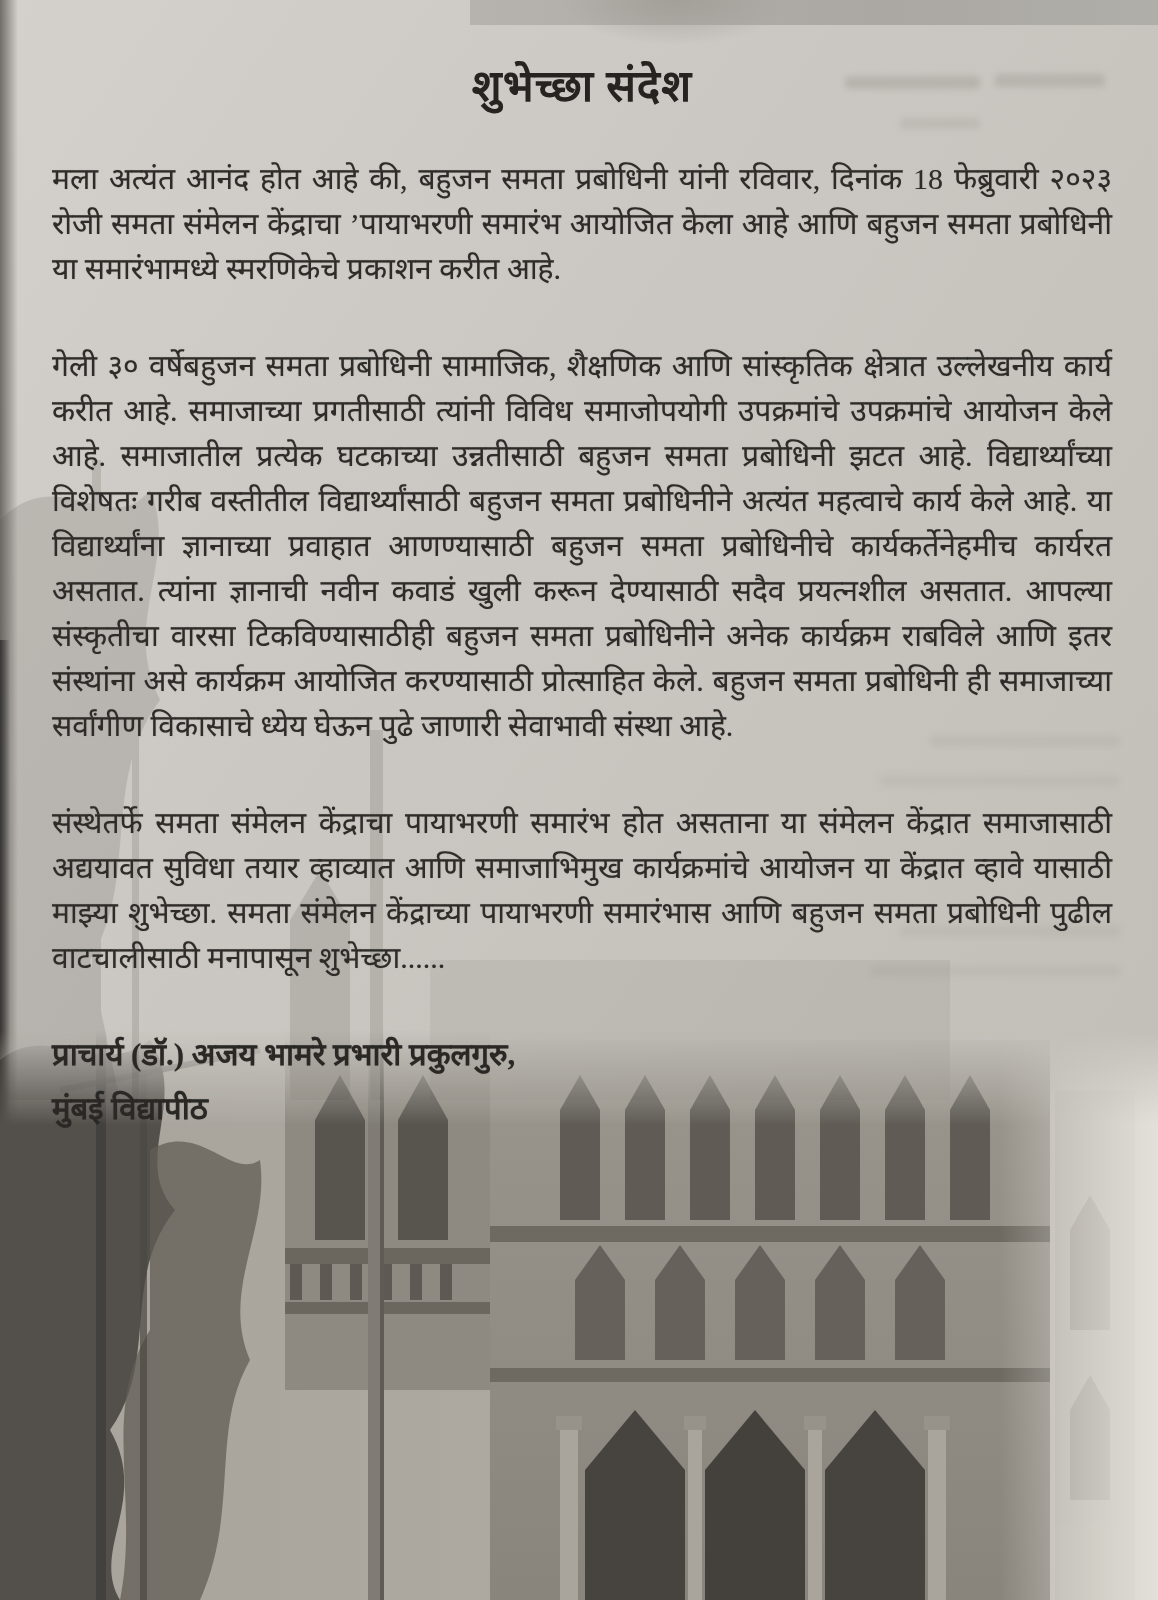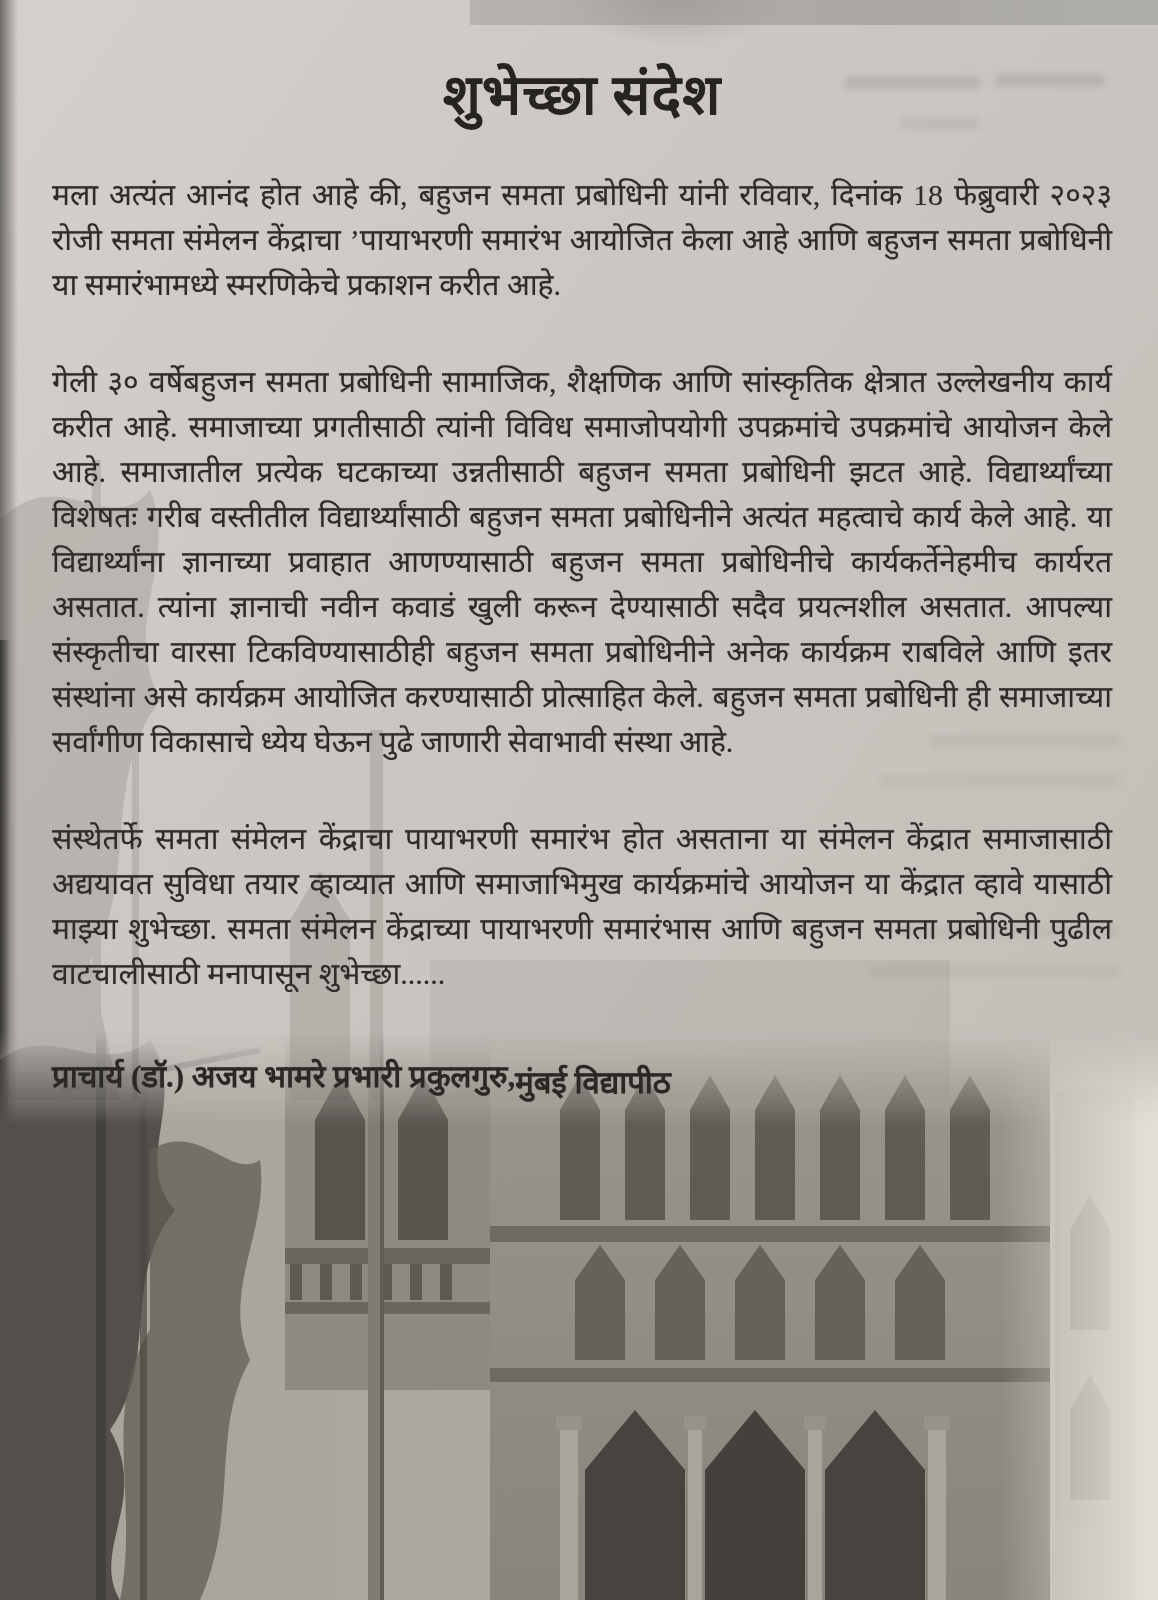--- a/index.html
+++ b/index.html
@@ -51,30 +51,30 @@
   .photo-strong {
     position:absolute; left:0; top:1030px; width:1158px; height:570px;
     -webkit-mask-image:linear-gradient(to bottom,rgba(0,0,0,0) 0,#000 95px);
             mask-image:linear-gradient(to bottom,rgba(0,0,0,0) 0,#000 95px);
     pointer-events:none;
   }
 
   
   .content { position:absolute; inset:0; padding:0 46px 0 52px; z-index:3; }
   .title {
-    text-align:center; font-size:56px; font-weight:700;
+    text-align:center; font-size:44px; font-weight:700;
     color:#262421; margin:54px 0 42px; letter-spacing:1px;
   }
   .para {
     font-size:30px; line-height:45px; text-align:justify;
     color:#2e2c29; margin:0 0 52px; font-weight:500;
     text-shadow:0 0 1px rgba(46,44,41,.35);
   }
   .signature {
-    display:flex; flex-direction:row; align-items:center;
+    display:flex; flex-direction:column; align-items:flex-start;
     margin-top:4px; padding-right:42px;
     font-size:31px; font-weight:600; color:#2a2825;
     text-shadow:0 0 1px rgba(42,40,37,.35);
   }
   .signature .sig2 { margin-right:112px; margin-top:12px; }
 </style>
 </head>
 <body>
 
 <div class="page">

